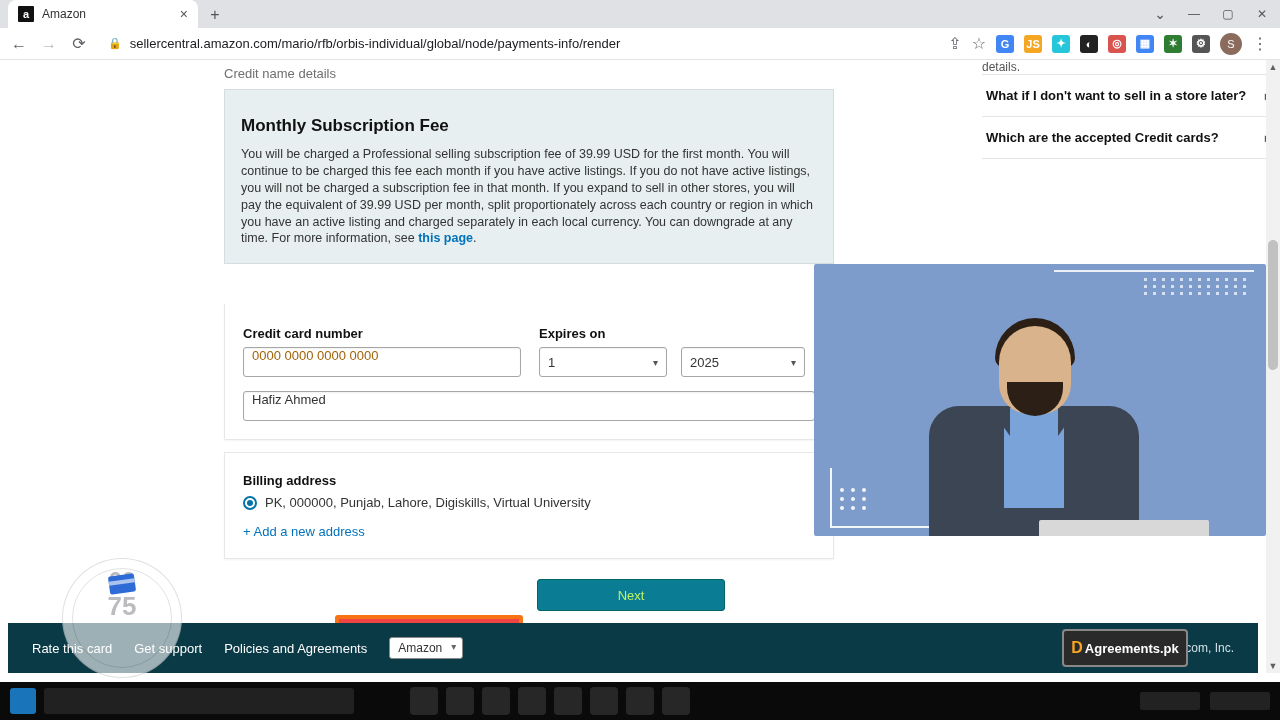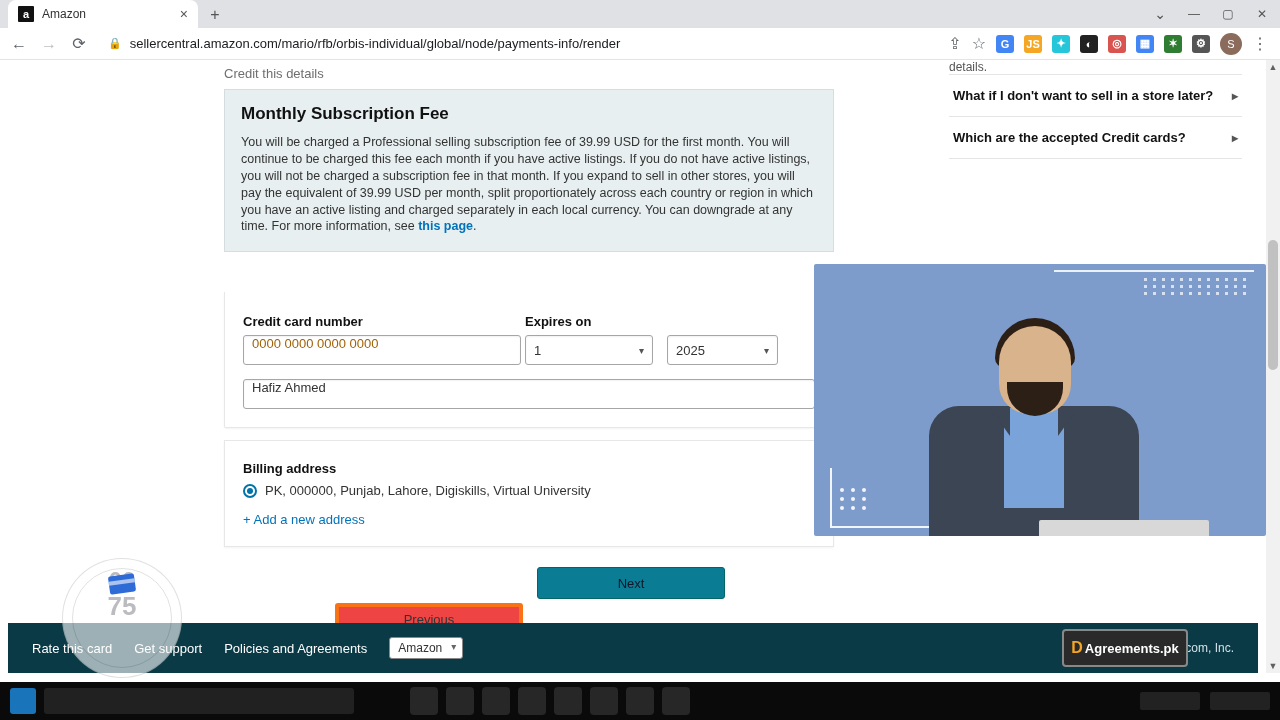--- a/index.html
+++ b/index.html
@@ -27,47 +27,47 @@
 .avatar { width:22px; height:22px; border-radius:50%; background:#8a6b5c; color:#fff; font-size:11px; display:flex; align-items:center; justify-content:center; }
 .kebab { width:16px; color:#5f6368; font-size:16px; text-align:center; }
 
 
 .page { position:relative; height:660px; overflow:hidden; }
 .scrollbar { position:absolute; right:0; top:0; width:14px; height:613px; background:#f1f1f1; }
 .scrollbar .thumb { position:absolute; left:2px; right:2px; top:180px; height:130px; background:#c1c1c1; border-radius:5px; }
 .scrollbar .arrow { position:absolute; left:0; right:0; height:14px; text-align:center; font-size:9px; color:#606060; line-height:14px; }
 .cc-details { font-size:13px; color:#6f6f6f; margin:6px 0 8px 224px; }
 
-.infobox { margin-left:224px; width:610px; background:#e7eff0; border:1px solid #d5dde0; padding:14px 16px 16px; }
+.infobox { margin-left:224px; width:610px; background:#e7eff0; border:1px solid #d5dde0; padding:26px 16px 16px; }
 .infobox h3 { font-size:17px; font-weight:700; color:#111; margin-bottom:10px; }
 .infobox p { font-size:12.5px; line-height:1.35; color:#333; }
 .infobox a { color:#0073bb; text-decoration:none;font-weight:bold; }
 
 .card { margin-left:224px; width:610px; border:1px solid #e7e7e7; border-top:none; padding:22px 18px 18px; margin-top:40px; border-radius:0 0 2px 2px; position:relative; box-shadow:0 1px 2px rgba(0,0,0,0.05); background:#fff; }
-.row { display:flex; gap:4px; }
+.row { display:flex; gap:18px; }
 .field { display:flex; flex-direction:column; }
 .label { font-size:13px; font-weight:700; color:#111; margin-bottom:6px; }
 .input { height:30px; border:1px solid #a6a6a6; border-radius:3px; padding:0 8px; font-size:13px; color:#333; background:#fff; box-shadow:0 1px 2px rgba(0,0,0,0.06) inset; }
 .input.ph { color:#a16207; }
 .select { display:flex; align-items:center; justify-content:space-between; padding:0 8px; }
 .select::after { content:"▾"; font-size:10px; color:#555; }
 
 .card2 { margin-left:224px; width:610px; border:1px solid #e7e7e7; padding:18px; margin-top:12px; background:#fff; box-shadow:0 1px 2px rgba(0,0,0,0.05); }
 .radio-row { display:flex; align-items:center; gap:8px; font-size:13px; color:#333; margin-top:6px; }
 .radio { width:14px; height:14px; border:2px solid #0073a8; border-radius:50%; display:flex; align-items:center; justify-content:center; }
 .radio .dot { width:6px; height:6px; background:#0073a8; border-radius:50%; }
 .addlink { color:#0073bb; font-size:13px; margin-top:14px; display:inline-block; }
 
 .navs { display:flex; gap:14px; margin-left:335px; margin-top:20px; }
 .btn { width:188px; height:32px; border-radius:3px; font-size:13px; display:flex; align-items:center; justify-content:center; cursor:pointer; }
 .btn.prev { background:#ef4444; border:4px solid #f97316; color:#333;margin-top:36px; }
-.btn.next { background:#0a7d95; border:1px solid #066; color:#0f172a; }
-
-
-.faq { position:absolute; right:38px; top:0; width:293px; }
+.btn.next { background:#0a7d95; border:1px solid #066; color:#bef264; }
+
+
+.faq { position:absolute; right:5px; top:0; width:293px; }
 .faq-hint { font-size:12px; color:#555; padding-bottom:6px; height:14px; overflow:hidden; }
 .faq-item { border-top:1px solid #e5e5e5; padding:13px 4px; display:flex; align-items:center; justify-content:space-between; font-size:13px; font-weight:700; color:#111; cursor:pointer; }
 .faq-item:last-child { border-bottom:1px solid #e5e5e5; }
 .faq-item::after { content:"▸"; font-size:12px; color:#555; }
 
 
 .footer { position:absolute; left:8px; right:22px; bottom:47px; height:50px; background:#0b3a47; display:flex; align-items:center; padding:0 24px; color:#fff; font-size:13px; gap:22px; }
 .langsel { background:#fff; color:#333; border:1px solid #888; border-radius:3px; padding:3px 20px 3px 8px; font-size:12px; position:relative; }
 .langsel::after { content:"▾"; position:absolute; right:6px; top:3px; font-size:10px; color:#666; }
 .footer .copy { margin-left:auto; font-size:12px; color:#d0e0e5; }
@@ -157,42 +157,42 @@
   <div class="faq">
     <div class="faq-hint">details.</div>
     <div class="faq-item">
         <span>What if I don't want to sell in a store later?</span>
       </div>
     <div class="faq-item">
         <span>Which are the accepted Credit cards?</span>
       </div>
   </div>
 
-  <div class="cc-details">Credit this details</div>
+  <div class="cc-details">Credit name details</div>
 
   <div class="infobox">
     <h3>Monthly Subscription Fee</h3>
     <p>
       <span>You will be charged a Professional selling subscription fee of 39.99 USD for the first month. You will continue to be charged this fee each month if you have active listings. If you do not have active listings, you will not be charged a subscription fee in that month. If you expand to sell in other stores, you will pay the equivalent of 39.99 USD per month, split proportionately across each country or region in which you have an active listing and charged separately in each local currency. You can downgrade at any time. For more information, see </span><a href="#">this page</a><span>.</span>
     </p>
   </div>
 
   <div class="card">
     <div class="row">
       <div class="field" style="width:278px">
         <span class="label">Credit card number</span>
         <div class="input ph">0000 0000 0000 0000</div>
       </div>
       <div class="field" style="flex:1">
         <span class="label">Expires on</span>
         <div class="row" style="gap:14px">
           <div class="input select" style="width:128px">
               <span>1</span>
             </div>
-          <div class="input select" style="width:111px">
+          <div class="input select" style="width:124px">
               <span>2025</span>
             </div>
         </div>
       </div>
     </div>
     <div class="field" style="margin-top:14px">
       <div class="input">Hafiz Ahmed</div>
     </div>
   </div>
 

